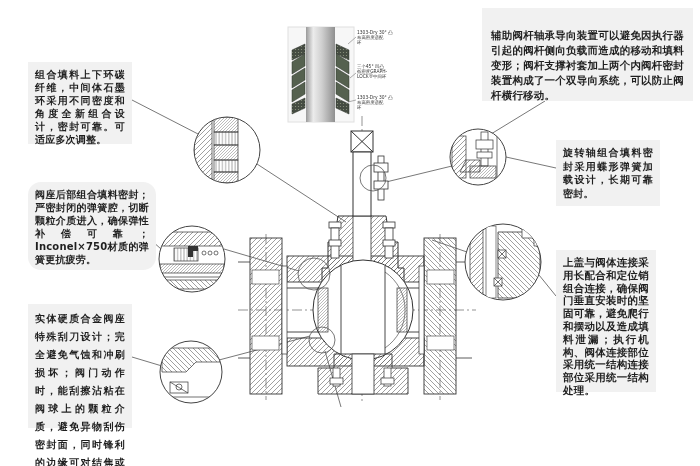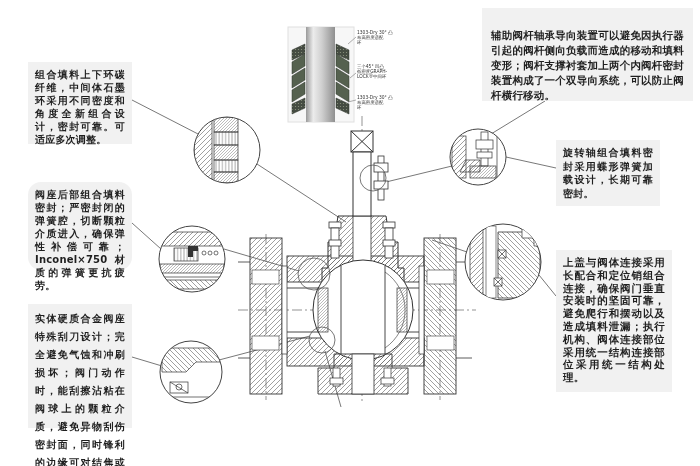--- a/index.html
+++ b/index.html
@@ -2,25 +2,25 @@
 <html><head>
 <meta charset="utf-8">
 <style>
   html,body{margin:0;padding:0;background:#fff;}
   .stage{position:relative;width:700px;height:466px;background:#ffffff;overflow:hidden;
          font-family:"DejaVu Sans",sans-serif;}
   .stage svg{position:absolute;left:0;top:0;}
   .callout{position:absolute;background:#f1f1f1;color:#1f1f1f;font-weight:bold;
            text-align:justify;padding:6px 7px;box-sizing:border-box;letter-spacing:0.2px;}
   .c1{left:28px;top:62px;width:104px;height:82px;font-size:10px;line-height:13px;}
-  .c2{left:28px;top:182px;width:104px;height:88px;font-size:10px;line-height:13px;border-radius:13px;}
+  .c2{left:28px;top:182px;width:128px;height:88px;font-size:10px;line-height:13px;border-radius:13px;}
   .c3{left:28px;top:304px;width:104px;height:124px;font-size:10px;line-height:18px;}
   .c4{left:482px;top:8px;width:211px;height:93px;font-size:10.5px;line-height:15px;padding:20px 9px;}
   .c5{left:556px;top:140px;width:104px;height:66px;font-size:10px;line-height:13.5px;}
-  .c6{left:556px;top:250px;width:116px;height:142px;font-size:10.5px;line-height:12.8px;}
+  .c6{left:556px;top:250px;width:100px;height:142px;font-size:10.5px;line-height:12.8px;}
   .c7{left:255px;top:408px;width:291px;height:54px;font-size:10.5px;line-height:14px;}
   .plabel{position:absolute;font-size:8px;line-height:9px;color:#333;
           white-space:pre-line;transform:scale(.55);transform-origin:0 0;width:84px;}
   .pl1{left:357px;top:30px;}
   .pl2{left:357px;top:64px;}
   .pl3{left:357px;top:95px;}
 </style>
 </head>
 <body>
 

